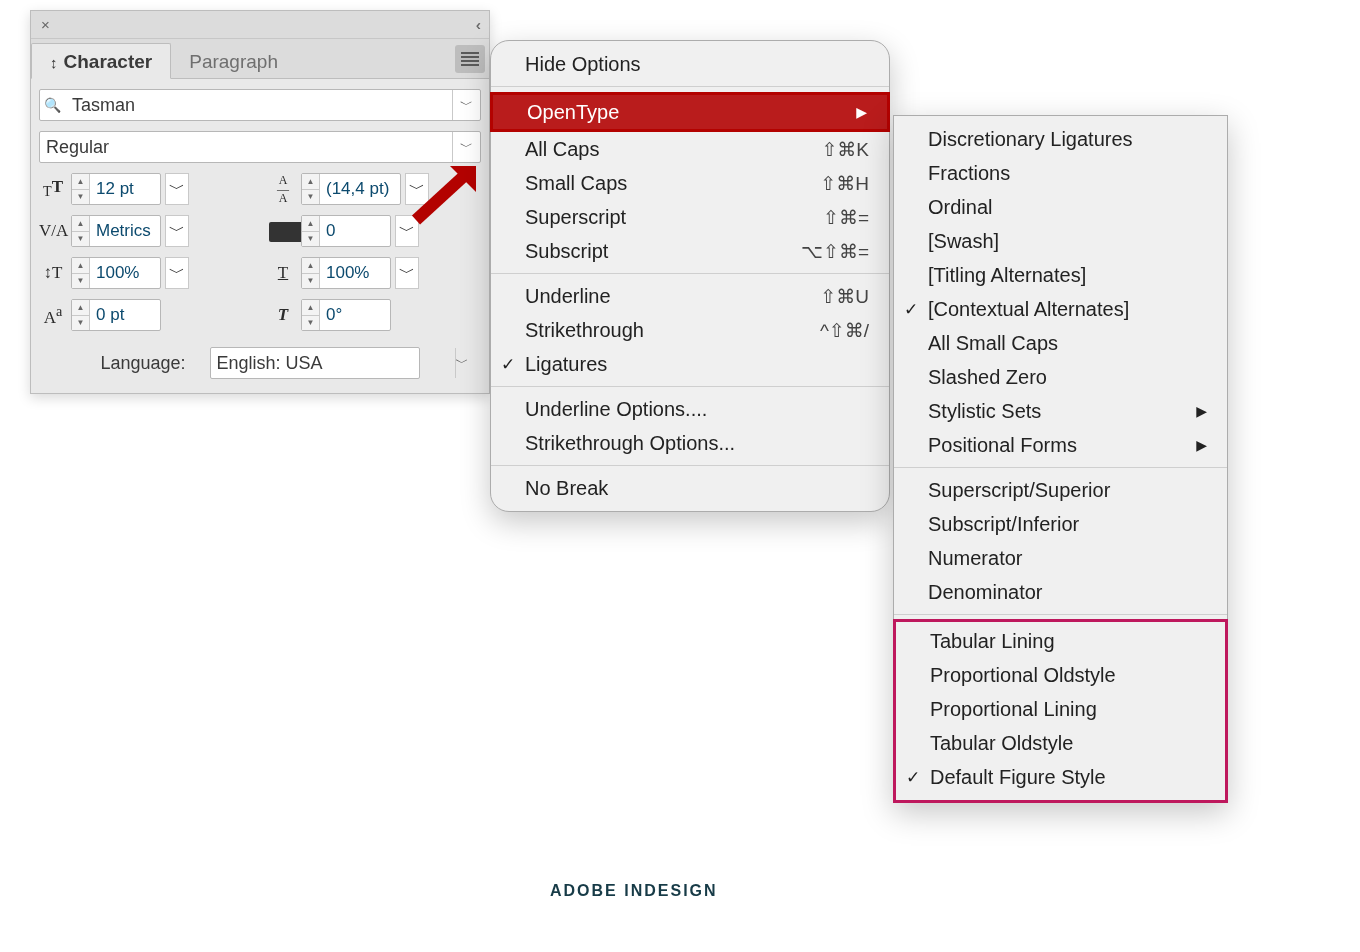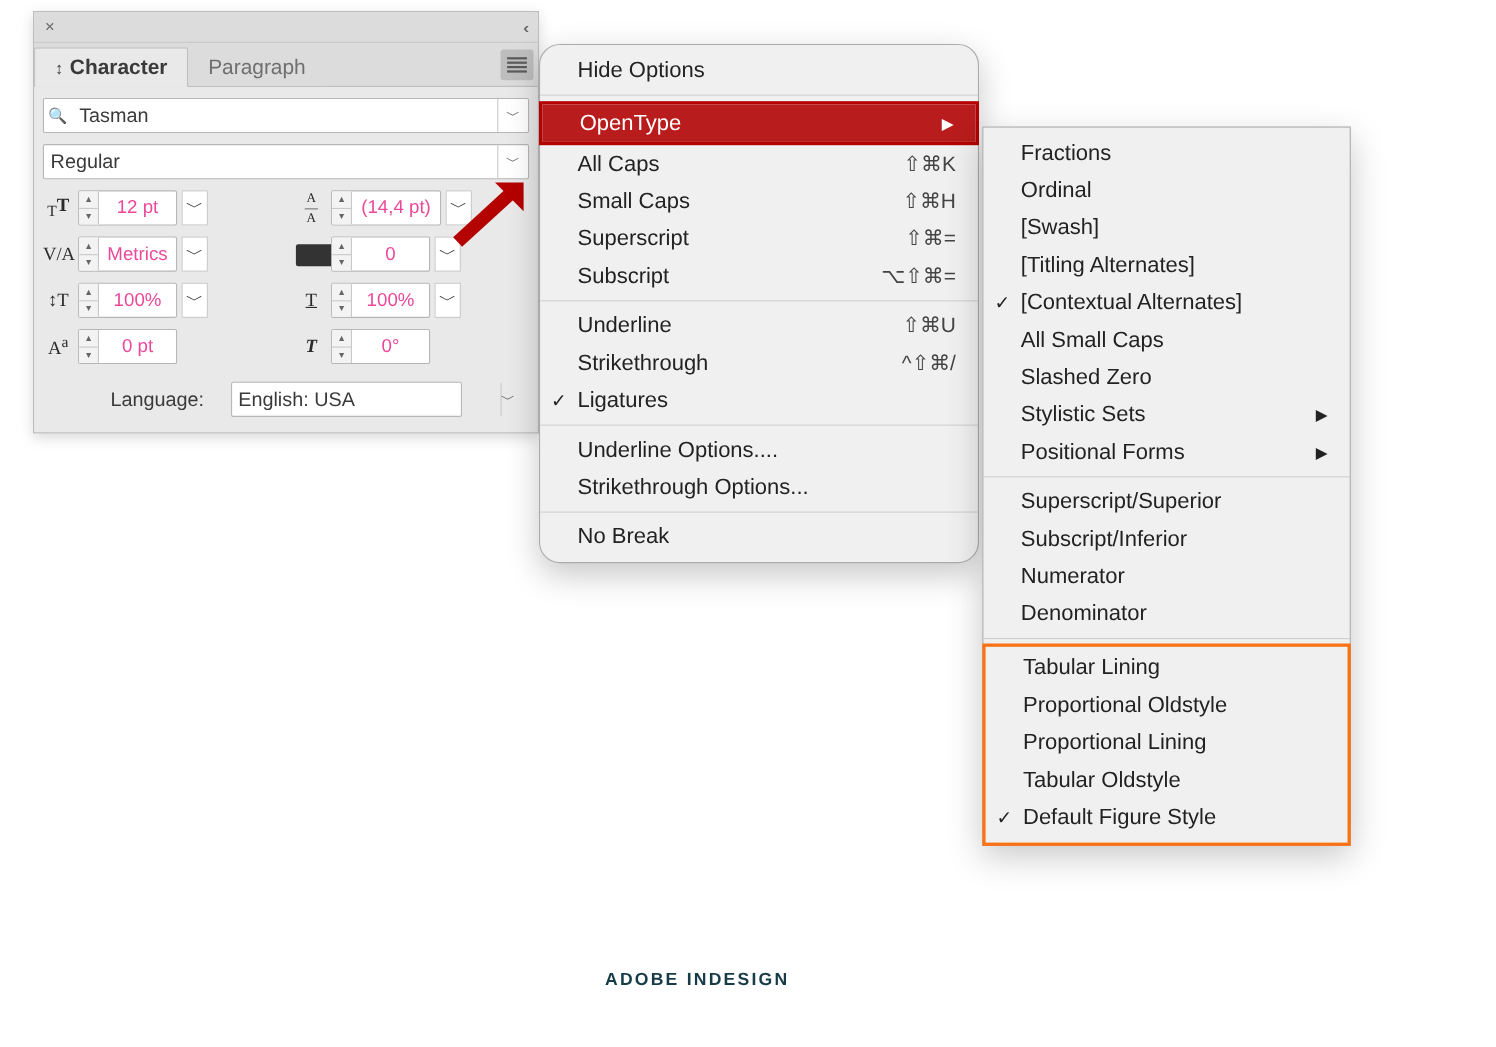--- a/index.html
+++ b/index.html
@@ -166,23 +166,22 @@
     font-size:8px;
     color:#666;
   }
   .stepper .spin div:first-child { border-bottom:1px solid #c9c9c9;}
   .stepper input {
     border:none;
     outline:none;
     width: 70px;
     padding:0 6px;
     font-size:17px;
-    color:#ec4899;
+    color:#0c4a6e;
     background:transparent;
-    text-align:center;
   }
   .halfrow {
     display:flex;
     align-items:center;
     gap:4px;
     width: 210px;
   }
   .langrow {
     display:flex;
     justify-content:center;
@@ -249,21 +248,21 @@
   .opensel {
     margin: 0 -1px;
     border: 3px solid #b30200;
   }
   .menu2 {
     left: 893px;
     top: 115px;
     width: 335px;
   }
   .boxed-group {
-    border: 3px solid #f97316;
+    border: 3px solid #be185d;
     margin: -1px -1px -7px -1px;
     padding: 2px 0 6px 0;
   }
 
   .arrow-annot {
     position:absolute;
     left:406px;
     top:160px;
     color:#b30200;
   }
@@ -488,20 +487,23 @@
     <span>Strikethrough Options...</span>
   </div>
   <div class="sep"></div>
   <div class="item">
     <span>No Break</span>
   </div>
 </div>
 
 <div class="menu menu2">
   <div class="item">
+      <span>Discretionary Ligatures</span>
+    </div>
+  <div class="item">
       <span>Fractions</span>
     </div>
   <div class="item">
       <span>Ordinal</span>
     </div>
   <div class="item">
       <span>[Swash]</span>
     </div>
   <div class="item">
       <span>[Titling Alternates]</span>

